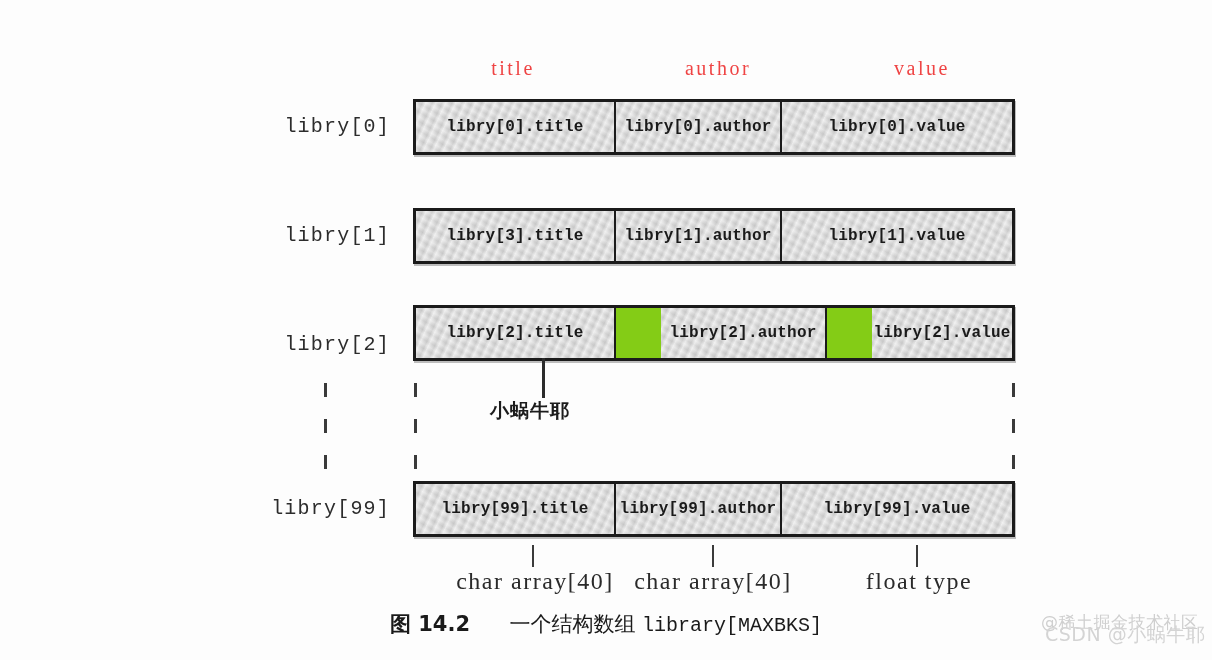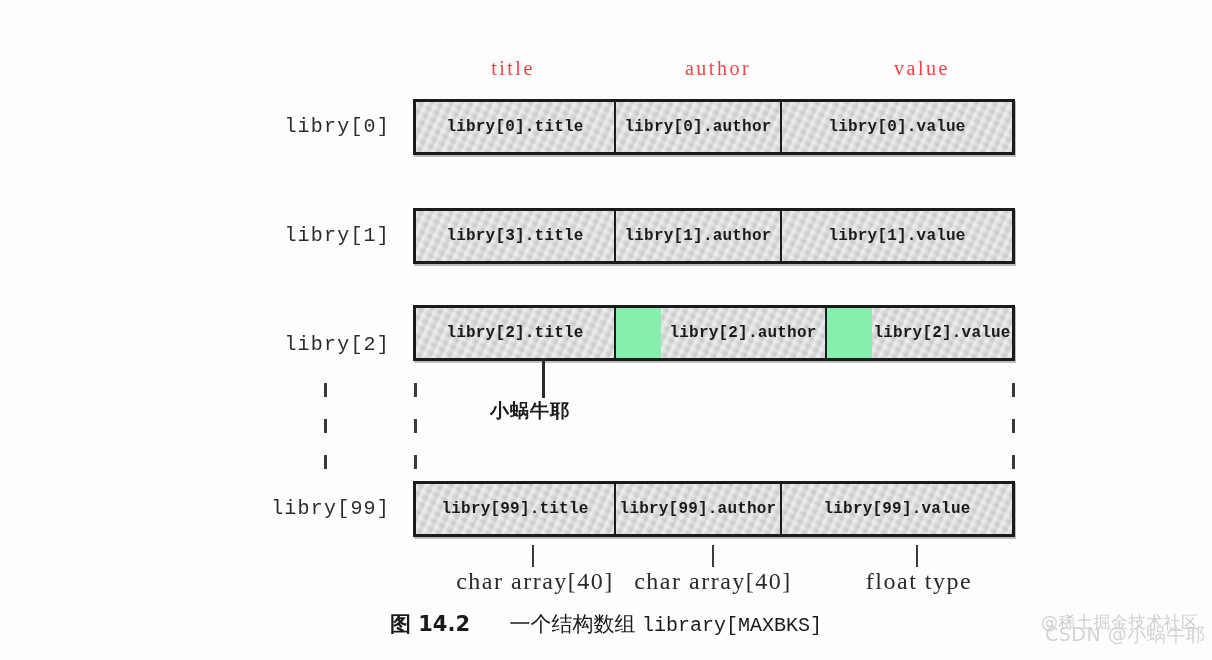--- a/index.html
+++ b/index.html
@@ -45,21 +45,21 @@
 
   
   .struct-row {
     position: absolute;
     left: 413px;
     width: 602px;
     height: 56px;
     box-sizing: border-box;
     border: 3px solid #1b1b1b;
     display: flex;
-    background: #86efac;
+    background: #84cc16;
     box-shadow: 1px 2px 0 rgba(0,0,0,0.25);
   }
 
   .cell {
     box-sizing: border-box;
     display: flex;
     align-items: center;
     justify-content: center;
     background:
       repeating-linear-gradient(

